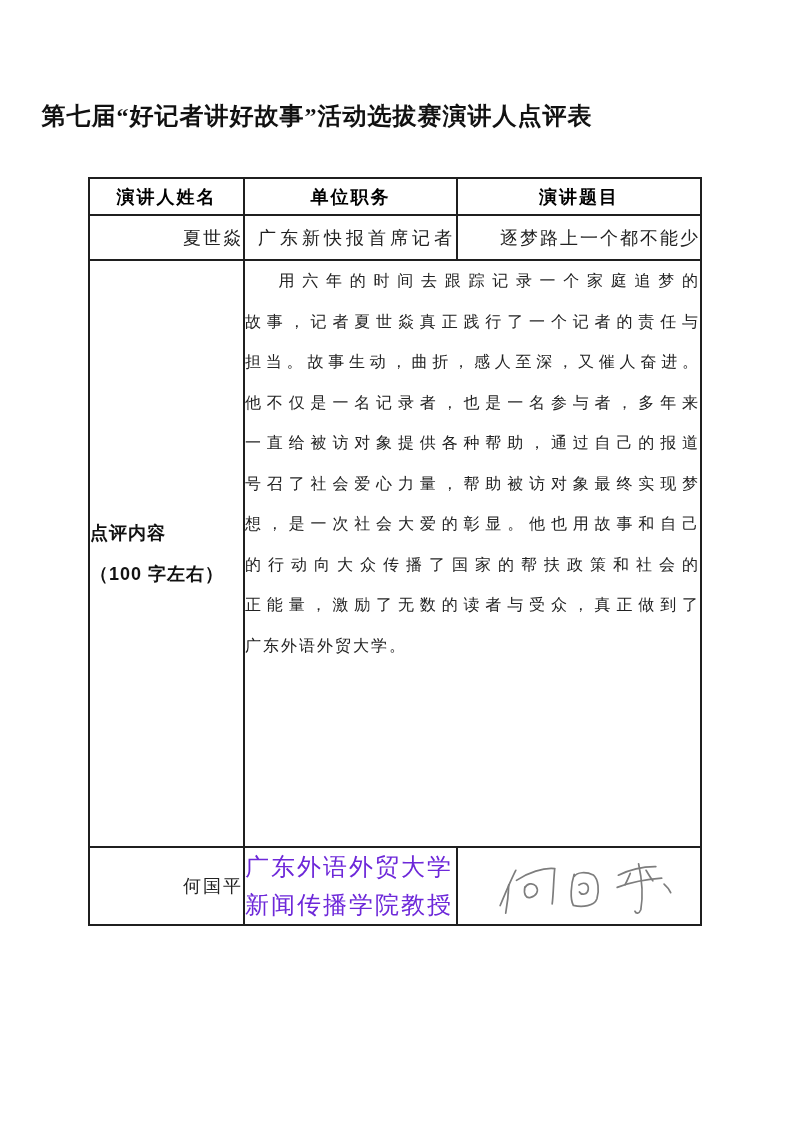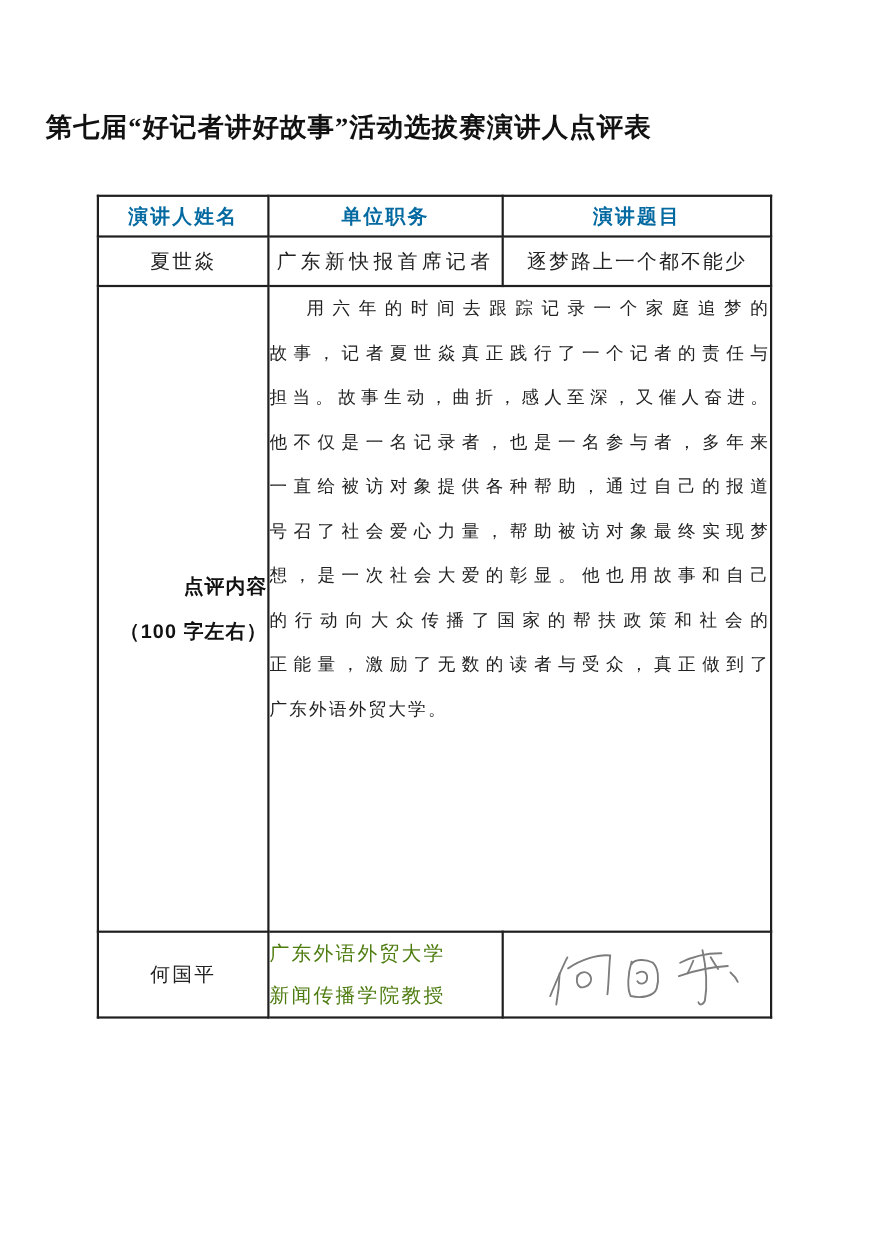--- a/index.html
+++ b/index.html
@@ -47,33 +47,33 @@
   tr.expert-hdr-row { height: 42px; }
   tr.expert-row { height: 76px; }
 
   th.hdr {
     font-family: "Liberation Sans", sans-serif;
     font-weight: bold;
     font-size: 18px;
     letter-spacing: 2px;
     text-align: center;
     vertical-align: middle;
-    color: #0369a1;
+    color: #000000;
   }
   td.val {
     font-size: 18px;
-    text-align: center;
+    text-align: right;
     vertical-align: middle;
     letter-spacing: 2px;
     color: #222222;
     border-radius: 16px;
   }
   td.val.spread { letter-spacing: 4px; }
   td.label-cell {
-    text-align: right;
+    text-align: left;
     vertical-align: middle;
     font-family: "Liberation Sans", sans-serif;
     font-weight: bold;
     font-size: 18px;
     color: #111111;
   }
   td.label-cell .lbl-line { line-height: 41px; letter-spacing: 1px; }
   td.comment-cell {
     vertical-align: top;
     padding: 7px 9px 0 10px;
@@ -85,23 +85,23 @@
     color: #222222;
     text-align: justify;
     text-align-last: justify;
     white-space: nowrap;
   }
   .comment-line.first { padding-left: 2.1em; }
   .comment-line.last { text-align-last: left; }
   td.unit-cell {
     vertical-align: middle;
     padding-left: 14px;
-    font-size: 18px;
+    font-size: 24px;
     letter-spacing: 2px;
-    color: #4d7c0f;
+    color: #6d28d9;
   }
   td.unit-cell .unit-line { line-height: 38px; }
   td.signature-cell { vertical-align: middle; }
   .sig-wrap { width: 240px; height: 72px; margin: 0 auto; }
   svg.sig { display: block; }
 </style>
 </head>
 <body>
 
 <div class="page">

